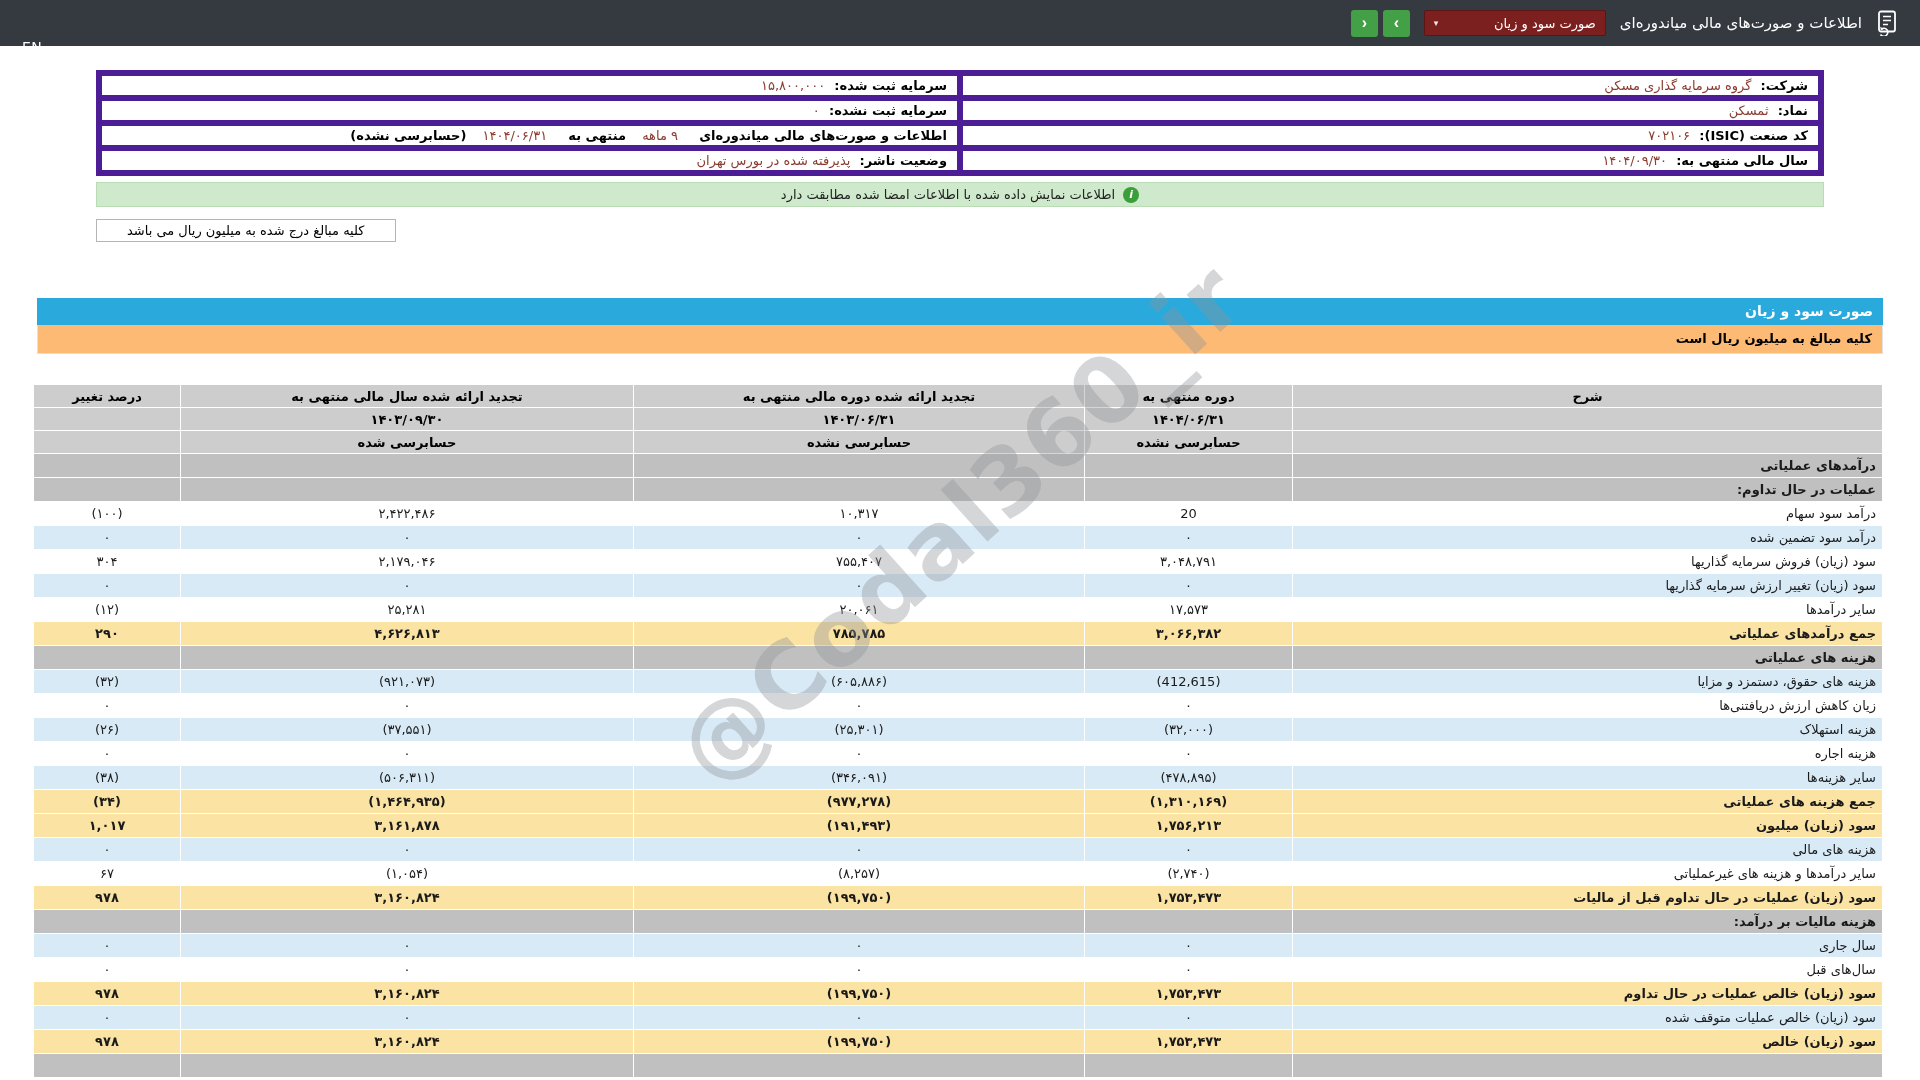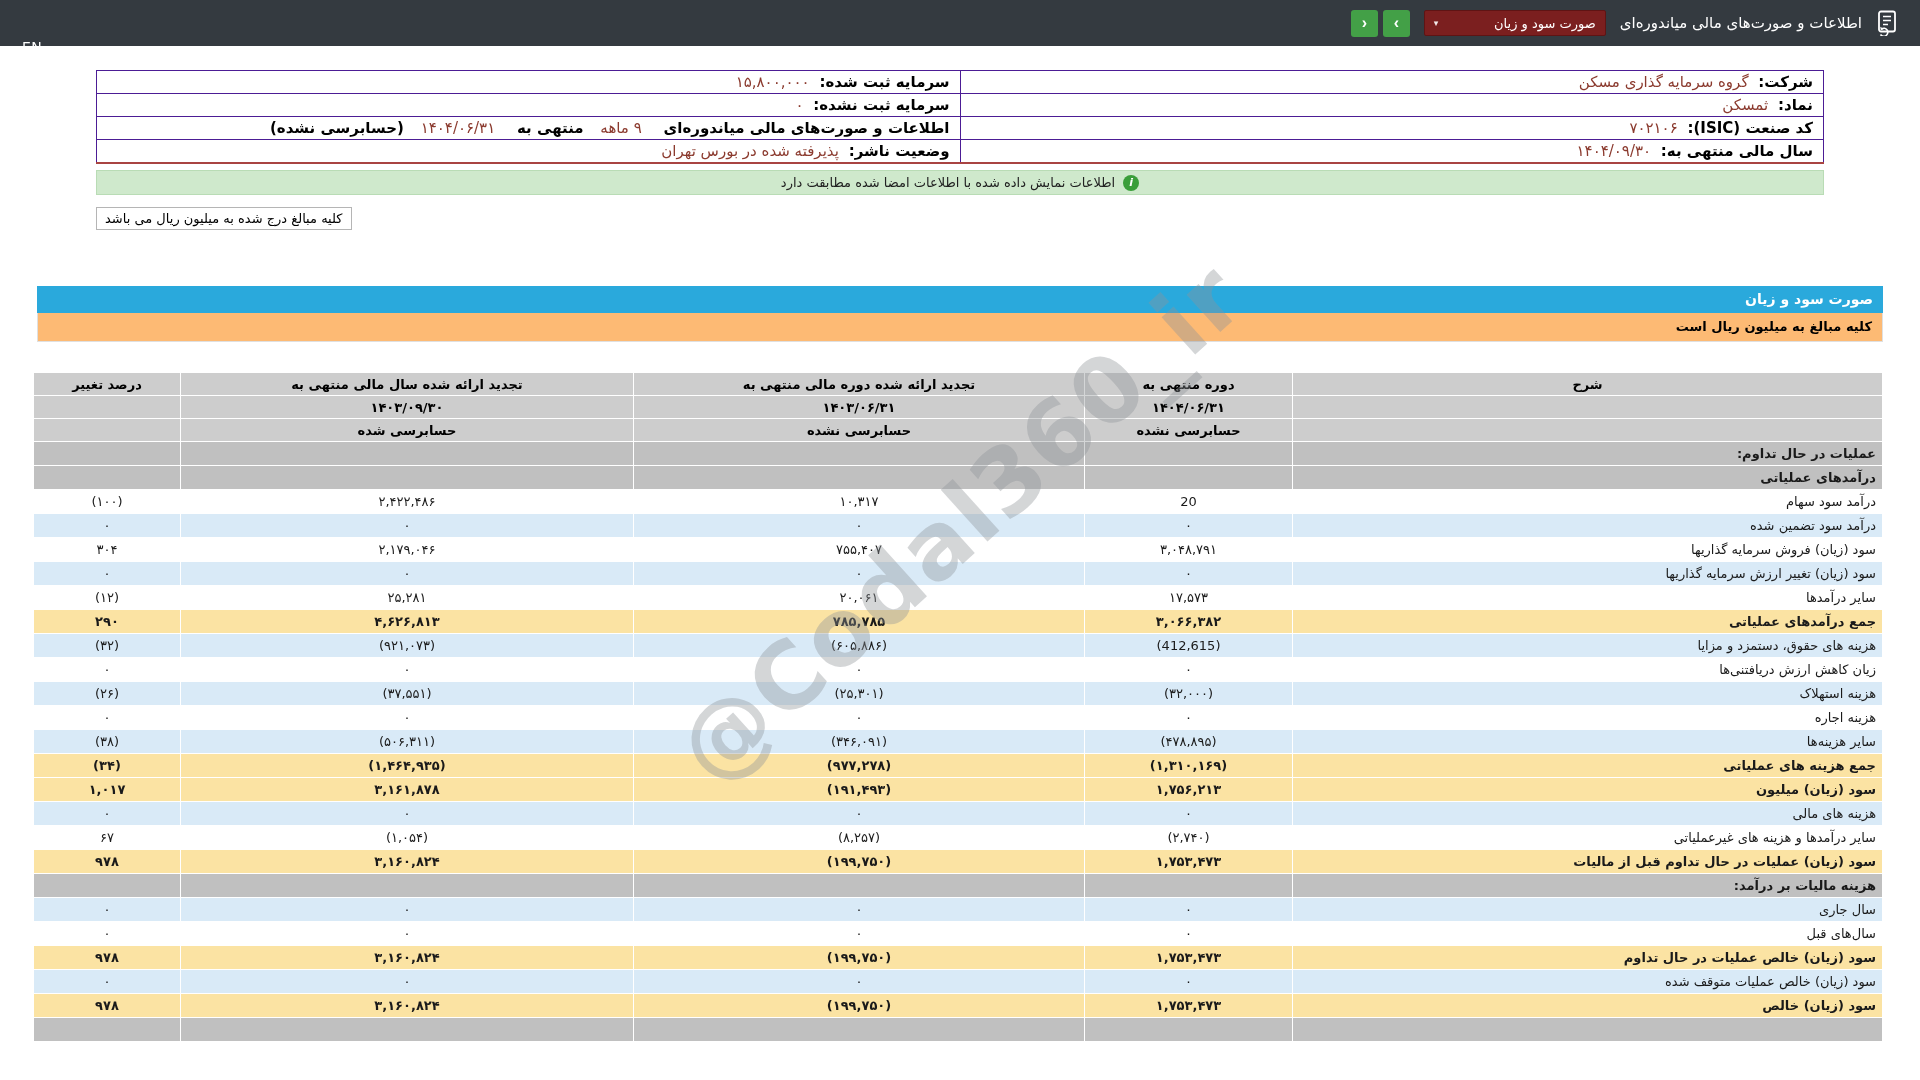--- a/index.html
+++ b/index.html
@@ -45,41 +45,41 @@
     width:27px;height:27px;background:var(--nav_green);color:#fff;
     border:none;border-radius:3px;font-size:16px;font-weight:bold;
     display:flex;align-items:center;justify-content:center;cursor:pointer;
     line-height:1;padding:0;
   }
   .en-link{color:#fff;font-size:14px;cursor:pointer;letter-spacing:.5px;margin-top:48px;}
   
   .info-section{padding:24px 96px 0 96px;}
   .info-table{width:100%;border-collapse:collapse;border-bottom:2px solid #a94442;}
   .info-table td{
-    width:50%;border:1px solid #4c1d95;padding:2px 10px;height:22px;
-    font-size:15px;white-space:nowrap;overflow:hidden;
+    width:50%;border:6px solid #4c1d95;padding:2px 10px;height:22px;
+    font-size:13px;white-space:nowrap;overflow:hidden;
   }
   .lbl{font-weight:bold;color:#000;}
   .val{color:var(--value_maroon);margin-right:5px;}
   .part{margin-left:12px;}
   
   .banner{
     margin-top:6px;height:25px;background:var(--banner_bg);
     display:flex;align-items:center;justify-content:center;gap:8px;
     color:#222;font-size:13px;border:1px solid #b9dcb5;
   }
   .info-circle{
     width:16px;height:16px;border-radius:50%;background:var(--banner_icon);
     color:#fff;font-weight:bold;font-size:11px;line-height:16px;
     text-align:center;font-style:italic;flex:0 0 auto;
   }
   
   .note-box{
     margin-top:12px;margin-right:auto;margin-left:0;width:fit-content;
-    border:1px solid #b5b5b5;padding:3px 8px;font-size:13px;color:#000;background:#fff;
+    border:1px solid #b5b5b5;padding:3px 30px;font-size:13px;color:#000;background:#fff;
   }
   
   .statement{margin:56px 37px 0 37px;position:relative;}
   .blue-bar{
     background:var(--title_cyan);color:#fff;font-weight:bold;font-size:14px;
     height:27px;line-height:27px;padding:0 10px;
   }
   .subtitle-row{
     background:#fdba74;border:1px solid #e0e0e0;border-top:none;
     height:29px;line-height:27px;padding:0 10px;font-weight:bold;font-size:13px;color:#000;
@@ -225,28 +225,28 @@
       <tr>
         <th></th>
         <th>حسابرسی نشده</th>
         <th>حسابرسی نشده</th>
         <th>حسابرسی شده</th>
         <th></th>
       </tr>
     </thead>
     <tbody id="statement-body">
         <tr class="row-section">
+          <td class="cell-desc">درآمدهای عملیاتی</td>
+          <td class="cell-num"></td>
+          <td class="cell-num"></td>
+          <td class="cell-num"></td>
+          <td class="cell-num"></td>
+        </tr>
+        <tr class="row-section">
           <td class="cell-desc">عملیات در حال تداوم:</td>
-          <td class="cell-num"></td>
-          <td class="cell-num"></td>
-          <td class="cell-num"></td>
-          <td class="cell-num"></td>
-        </tr>
-        <tr class="row-section">
-          <td class="cell-desc">درآمدهای عملیاتی</td>
           <td class="cell-num"></td>
           <td class="cell-num"></td>
           <td class="cell-num"></td>
           <td class="cell-num"></td>
         </tr>
         <tr class="row-white">
           <td class="cell-desc">درآمد سود سهام</td>
           <td class="cell-num">20</td>
           <td class="cell-num">۱۰,۳۱۷</td>
           <td class="cell-num">۲,۴۲۲,۴۸۶</td>
@@ -280,20 +280,27 @@
           <td class="cell-num">۲۵,۲۸۱</td>
           <td class="cell-num neg">(۱۲)</td>
         </tr>
         <tr class="row-yellow">
           <td class="cell-desc">جمع درآمدهای عملیاتی</td>
           <td class="cell-num">۳,۰۶۶,۳۸۲</td>
           <td class="cell-num">۷۸۵,۷۸۵</td>
           <td class="cell-num">۴,۶۲۶,۸۱۳</td>
           <td class="cell-num">۲۹۰</td>
         </tr>
+        <tr class="row-section">
+          <td class="cell-desc">هزینه های عملیاتی</td>
+          <td class="cell-num"></td>
+          <td class="cell-num"></td>
+          <td class="cell-num"></td>
+          <td class="cell-num"></td>
+        </tr>
         <tr class="row-blue">
           <td class="cell-desc">هزینه های حقوق، دستمزد و مزایا</td>
           <td class="cell-num neg">(412,615)</td>
           <td class="cell-num neg">(۶۰۵,۸۸۶)</td>
           <td class="cell-num neg">(۹۲۱,۰۷۳)</td>
           <td class="cell-num neg">(۳۲)</td>
         </tr>
         <tr class="row-white">
           <td class="cell-desc">زیان کاهش ارزش دریافتنی‌ها</td>
           <td class="cell-num">۰</td>

